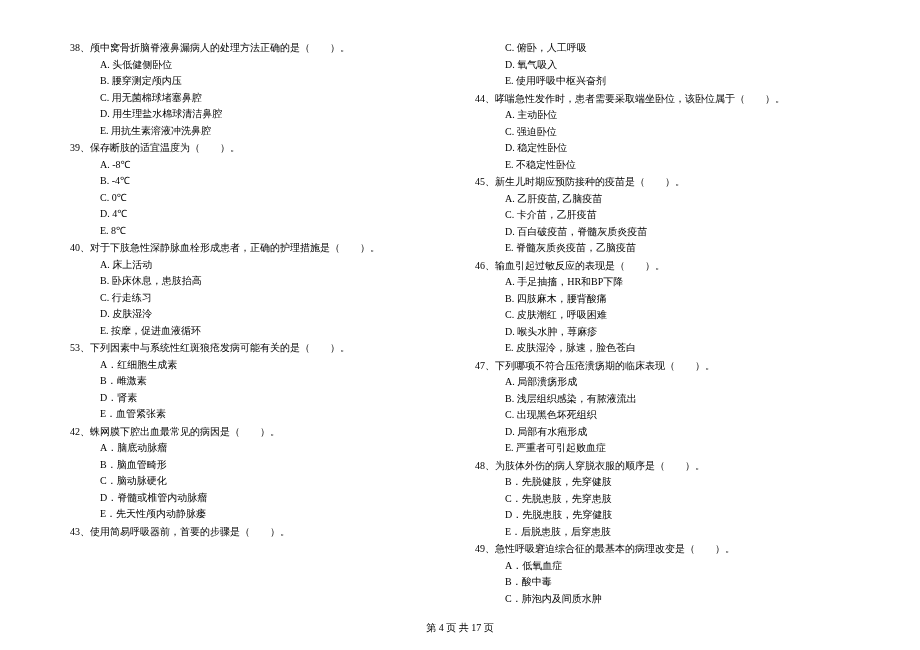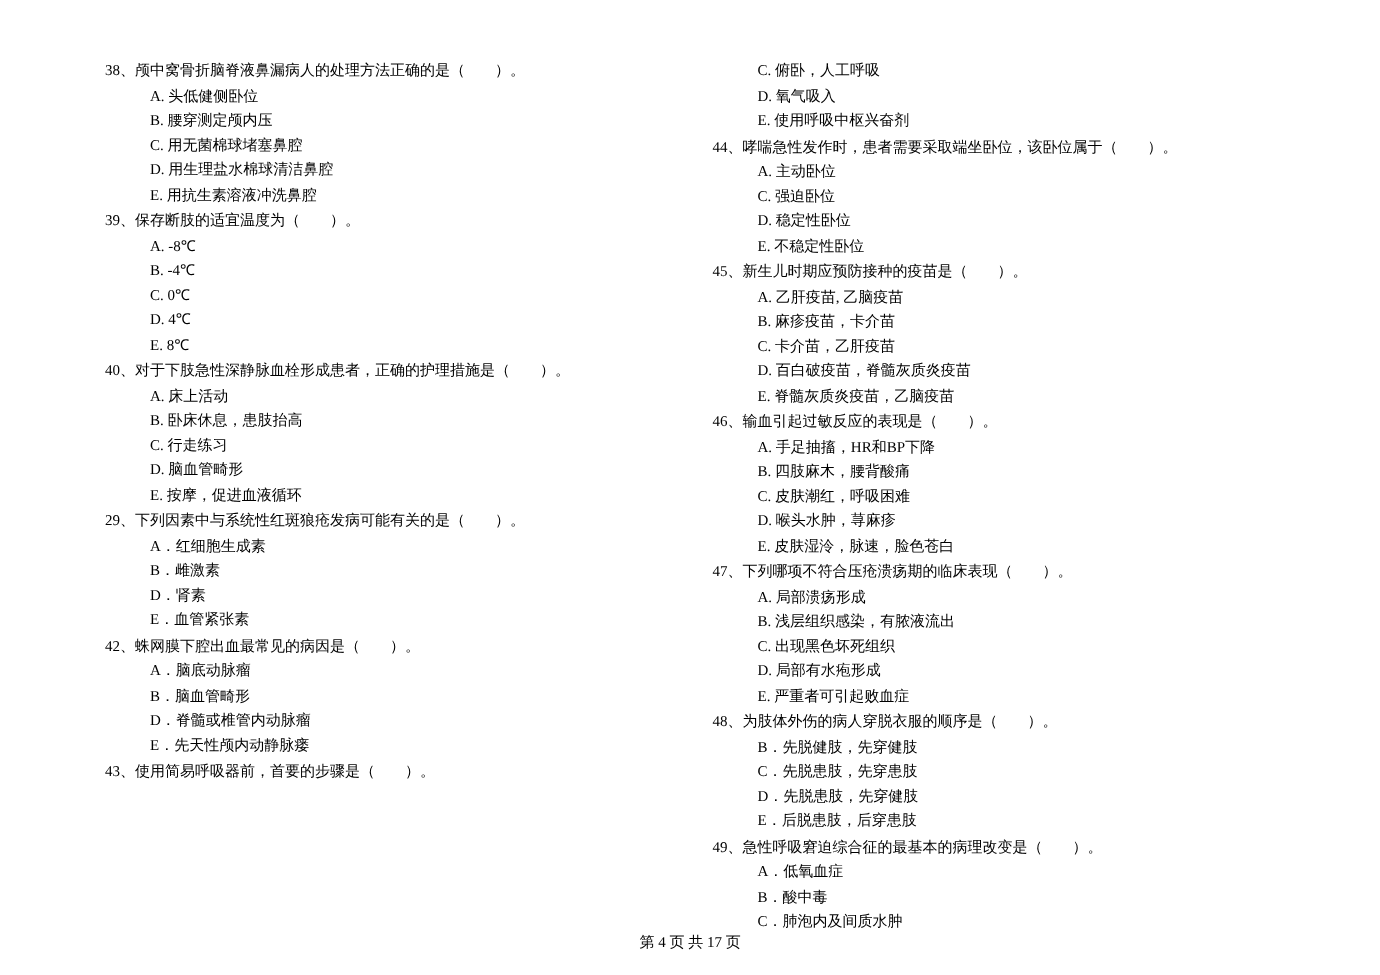--- a/index.html
+++ b/index.html
@@ -63,34 +63,35 @@
         <span class="option">B. -4℃</span>
         <span class="option">C. 0℃</span>
         <span class="option">D. 4℃</span>
         <span class="option">E. 8℃</span>
       </div>
       <div class="question">
         <span class="q-title">40、对于下肢急性深静脉血栓形成患者，正确的护理措施是（　　）。</span>
         <span class="option">A. 床上活动</span>
         <span class="option">B. 卧床休息，患肢抬高</span>
         <span class="option">C. 行走练习</span>
-        <span class="option">D. 脑血管畸形</span>
+        <span class="option">D. 皮肤湿泠</span>
         <span class="option">E. 按摩，促进血液循环</span>
       </div>
       <div class="question">
-        <span class="q-title">29、下列因素中与系统性红斑狼疮发病可能有关的是（　　）。</span>
+        <span class="q-title">53、下列因素中与系统性红斑狼疮发病可能有关的是（　　）。</span>
         <span class="option">A．红细胞生成素</span>
         <span class="option">B．雌激素</span>
         <span class="option">D．肾素</span>
         <span class="option">E．血管紧张素</span>
       </div>
       <div class="question">
         <span class="q-title">42、蛛网膜下腔出血最常见的病因是（　　）。</span>
         <span class="option">A．脑底动脉瘤</span>
         <span class="option">B．脑血管畸形</span>
+        <span class="option">C．脑动脉硬化</span>
         <span class="option">D．脊髓或椎管内动脉瘤</span>
         <span class="option">E．先天性颅内动静脉瘘</span>
       </div>
       <div class="question">
         <span class="q-title">43、使用简易呼吸器前，首要的步骤是（　　）。</span>
       </div>
     </div>
   <div class="column" id="right-col">
       <div class="question">
         <span class="option">C. 俯卧，人工呼吸</span>
@@ -100,21 +101,20 @@
       <div class="question">
         <span class="q-title">44、哮喘急性发作时，患者需要采取端坐卧位，该卧位属于（　　）。</span>
         <span class="option">A. 主动卧位</span>
         <span class="option">C. 强迫卧位</span>
         <span class="option">D. 稳定性卧位</span>
         <span class="option">E. 不稳定性卧位</span>
       </div>
       <div class="question">
         <span class="q-title">45、新生儿时期应预防接种的疫苗是（　　）。</span>
         <span class="option">A. 乙肝疫苗, 乙脑疫苗</span>
-        <span class="option">B. 麻疹疫苗，卡介苗</span>
         <span class="option">C. 卡介苗，乙肝疫苗</span>
         <span class="option">D. 百白破疫苗，脊髓灰质炎疫苗</span>
         <span class="option">E. 脊髓灰质炎疫苗，乙脑疫苗</span>
       </div>
       <div class="question">
         <span class="q-title">46、输血引起过敏反应的表现是（　　）。</span>
         <span class="option">A. 手足抽搐，HR和BP下降</span>
         <span class="option">B. 四肢麻木，腰背酸痛</span>
         <span class="option">C. 皮肤潮红，呼吸困难</span>
         <span class="option">D. 喉头水肿，荨麻疹</span>

